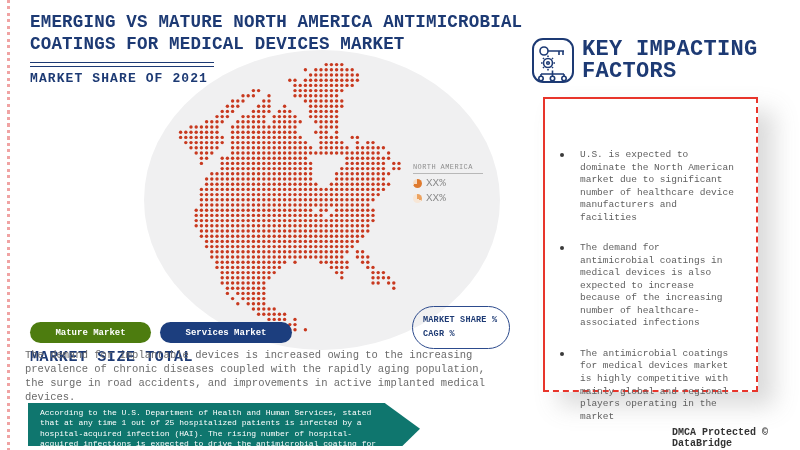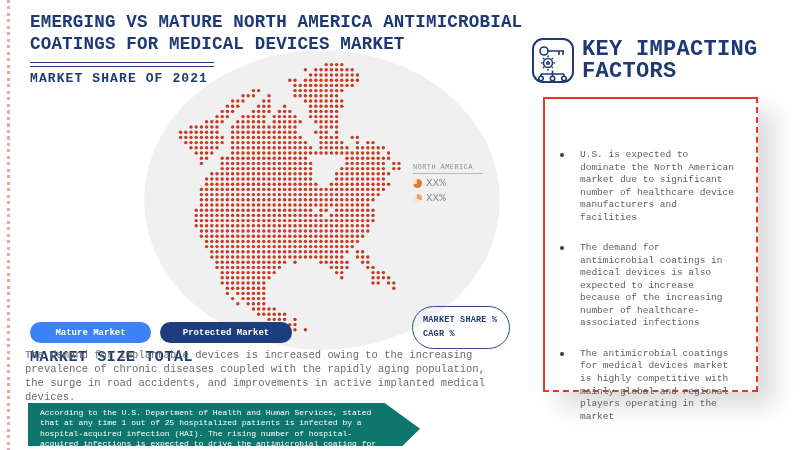--- a/index.html
+++ b/index.html
@@ -28,21 +28,21 @@
   .pie2{background:conic-gradient(#eca25f 0 120deg,#f7e6d6 120deg 360deg);}
   .share-badge{position:absolute;left:412px;top:306px;width:78px;border:1.6px solid #2d4b8d;
     border-radius:24px;padding:6px 8px 6px 10px;color:#1d3a74;font-size:8.5px;font-weight:700;
     line-height:1.7;letter-spacing:.2px;}
   
   .ms-heading{position:absolute;left:30px;top:301px;color:#1d3a74;font-size:15px;
     font-weight:800;letter-spacing:.6px;margin-top:48px;}
   .btn-row{position:absolute;left:30px;top:322px;display:flex;gap:9px;}
   .chip{height:21px;border-radius:12px;color:#fff;font-size:9px;font-weight:600;
     display:flex;align-items:center;justify-content:center;}
-  .chip-orange{width:121px;background:#3b82f6;}
+  .chip-orange{width:121px;background:#4d7c0f;}
   .chip-navy{width:132px;background:#1c3e7e;}
   .market-paragraph{position:absolute;left:25px;top:349px;width:482px;color:#6b6b6b;
     font-size:10.5px;line-height:1.33;}
   
   .hai-banner{position:absolute;left:28px;top:403px;width:392px;height:43px;background:#0f766e;
     clip-path:polygon(0 0,91% 0,100% 60%,95.5% 100%,0 100%);
     color:#ffffff;font-size:8px;line-height:1.3;padding:5px 42px 0 12px;box-sizing:border-box;}
   
   .kif-header{position:absolute;left:531px;top:37px;display:flex;align-items:flex-start;gap:7px;}
   .kif-title{color:#1d3a74;font-size:22px;font-weight:800;line-height:1.0;letter-spacing:.3px;margin-top:2px;}
@@ -1192,21 +1192,21 @@
   </div>
 
   <div class="share-badge">
     <div>MARKET SHARE %</div>
     <div>CAGR %</div>
   </div>
 
   <div class="ms-heading">MARKET SIZE TOTAL</div>
   <div class="btn-row">
     <div class="chip chip-orange">Mature Market</div>
-    <div class="chip chip-navy">Protected Market</div>
+    <div class="chip chip-navy">Services Market</div>
   </div>
   <div class="market-paragraph">The demand for implantable devices is increased owing to the increasing prevalence of chronic diseases coupled with the rapidly aging population, the surge in road accidents, and improvements in active implanted medical devices.</div>
 
   <div class="hai-banner">According to the U.S. Department of Health and Human Services, stated that at any time 1 out of 25 hospitalized patients is infected by a hospital-acquired infection (HAI). The rising number of hospital-acquired infections is expected to drive the antimicrobial coating for the medical device market during the forecast period.</div>
 
   <div class="kif-header">
     <svg width="44" height="47" viewBox="0 0 44 47" fill="none" stroke="#1d3a74" stroke-width="2">
       <rect x="2" y="2" width="40" height="43" rx="10"></rect>
       <g stroke-width="1.6">
         <circle cx="13" cy="14" r="4"></circle>
@@ -1234,13 +1234,14 @@
     <div class="bullet">
       <span class="dot"></span>
       <span>The demand for antimicrobial coatings in medical devices is also expected to increase because of the increasing number of healthcare-associated infections</span>
     </div>
     <div class="bullet">
       <span class="dot"></span>
       <span>The antimicrobial coatings for medical devices market is highly competitive with mainly global and regional players operating in the market</span>
     </div>
   </div>
 
+  <div class="dmca">DMCA Protected © DataBridge</div>
 </div>
 
 </body></html>

